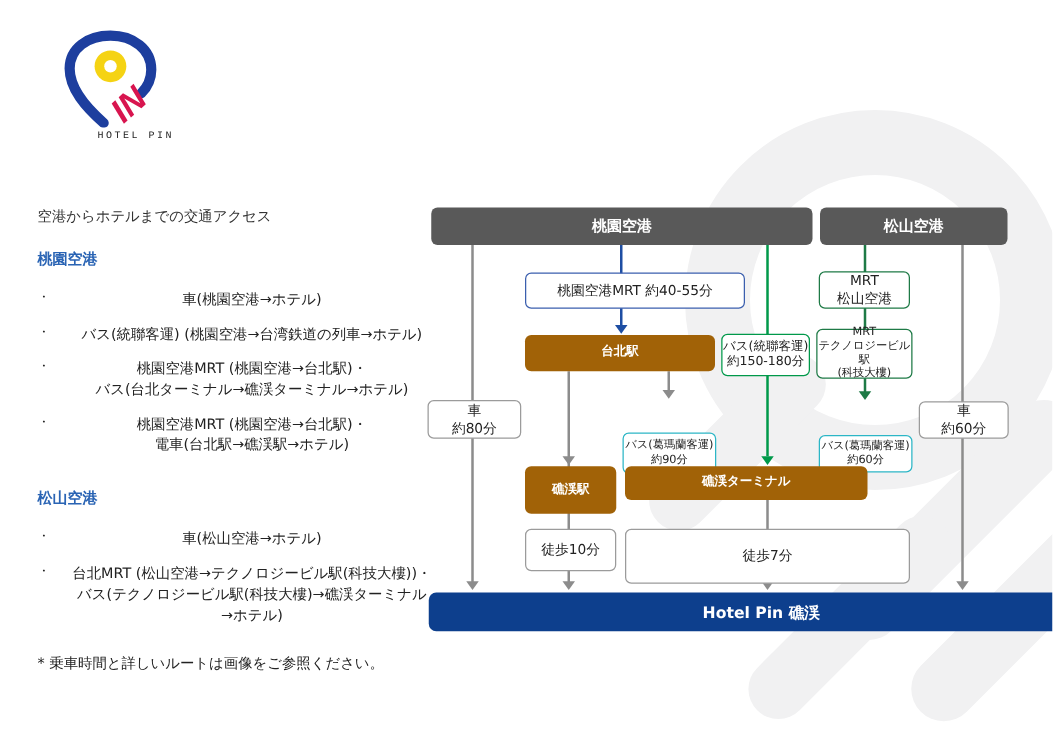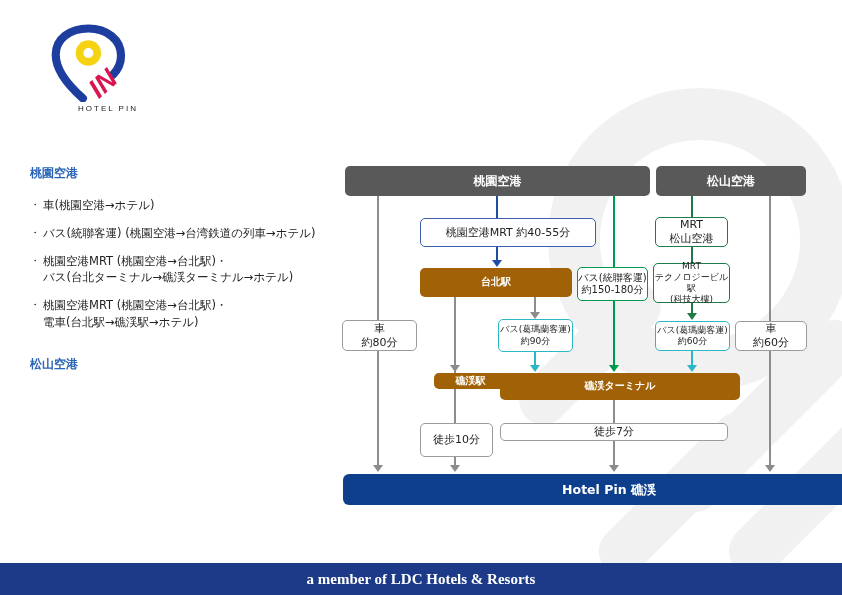--- a/index.html
+++ b/index.html
@@ -14,47 +14,47 @@
   .wm-b1{left:640px;top:390px;width:250px;height:52px;}
   .wm-b2{left:700px;top:455px;width:250px;height:52px;}
   .wm-b3{left:575px;top:470px;width:210px;height:48px;}
   .wm-tail{left:500px;top:330px;width:180px;height:48px;border-radius:26px;transform:rotate(-45deg);}
 
   
   .logo{position:absolute;left:40px;top:24px;width:130px;z-index:2;text-align:left;}
   .logo svg{display:block;margin-left:6px;}
   .logo-name{font-family:"Liberation Serif","DejaVu Serif",serif;font-size:18px;color:#111;
              letter-spacing:3px;margin-top:2px;margin-left:10px;}
-  .logo-sub{font-family:Liberation Sans, sans-serif;font-size:8px;color:#222;
+  .logo-sub{font-family:Liberation Mono, monospace;font-size:8px;color:#222;
             letter-spacing:2px;margin-left:38px;margin-top:2px;}
 
   
   .info{position:absolute;left:30px;top:165px;width:330px;z-index:2;font-size:11.5px;line-height:1.45;}
   .intro{margin:0 0 17px 0;color:#333;}
   .sec-head{color:#2a64b4;font-weight:bold;font-size:12px;margin:0 0 11px 0;}
-  ul.routes{list-style:none;margin:15px 0 0 0;padding:0;}
+  ul.routes{list-style:none;margin:15px 0 0 0;padding:0;text-align:center;}
   ul.routes li{position:relative;padding-left:13px;margin-bottom:11px;white-space:pre;}
   ul.routes li::before{content:"・";position:absolute;left:0;top:0;font-size:10px;line-height:16px;}
   .sec2{margin-top:26px;}
   .note{margin-top:22px;white-space:pre;}
 
   
   .vline{position:absolute;width:2px;z-index:1;}
   .arr{position:absolute;width:0;height:0;z-index:1;
        border-left:5px solid transparent;border-right:5px solid transparent;border-top:7px solid #8c8c8c;}
   .node{position:absolute;z-index:2;box-sizing:border-box;display:flex;align-items:center;justify-content:center;
         text-align:center;border-radius:5px;white-space:pre-line;line-height:1.25;}
   .hdr{background:#595959;color:#fff;font-size:12px;font-weight:600;}
   .sta{background:#a16207;color:#fff;font-size:10px;font-weight:600;}
   .navy{background:#0d3f8d;color:#fff;font-size:12.5px;font-weight:600;border-radius:6px;}
   .wbox{background:#fff;font-size:11px;color:#222;}
   .b-blue{border:1.5px solid #3b5fae;}
   .b-green{border:1.5px solid #00994a;}
   .b-dkgreen{border:1.5px solid #1e7a46;}
-  .b-teal{border:1.5px solid #2cb6c6;}
+  .b-teal{border:1.5px solid #2cb6c6;margin-top:27px;}
   .b-gray{border:1.5px solid #9b9b9b;}
   .fs10{font-size:10px;}
   .fs9{font-size:9px;}
 
   
   .footer{position:absolute;left:0;bottom:0;width:842px;height:32px;background:#1c3a87;z-index:3;
           display:flex;align-items:center;justify-content:center;color:#fff;
           font-family:"Liberation Serif","DejaVu Serif",serif;font-weight:bold;font-size:15px;}
 </style>
 </head>
@@ -74,33 +74,41 @@
     <svg width="92" height="78" viewBox="0 0 100 86">
       <path d="M40,82 C24,68 10,52 10,34 C10,16 26,5 46,5 C66,5 82,17 82,35 C82,43 79,50 73,56" fill="none" stroke="#1d3e9e" stroke-width="9" stroke-linecap="round"></path>
       <circle cx="46" cy="32" r="14" fill="#f5d313"></circle>
       <circle cx="46" cy="32" r="5.5" fill="#ffffff"></circle>
       <text x="44" y="76" transform="rotate(-42 60 62)" font-family="Liberation Sans, sans-serif" font-style="italic" font-weight="bold" font-size="30" fill="#d8154f">IN</text>
     </svg>
     <div class="logo-sub">HOTEL PIN</div>
   </div>
 
   <div class="info">
+    <p class="intro">空港からホテルまでの交通アクセス</p>
 
     <p class="sec-head">桃園空港</p>
     <ul class="routes">
       <li>車(桃園空港→ホテル)</li>
       <li>バス(統聯客運) (桃園空港→台湾鉄道の列車→ホテル)</li>
       <li>桃園空港MRT (桃園空港→台北駅)・
 バス(台北ターミナル→礁渓ターミナル→ホテル)</li>
       <li>桃園空港MRT (桃園空港→台北駅)・
 電車(台北駅→礁渓駅→ホテル)</li>
     </ul>
 
     <p class="sec-head sec2">松山空港</p>
+    <ul class="routes">
+      <li>車(松山空港→ホテル)</li>
+      <li>台北MRT (松山空港→テクノロジービル駅(科技大樓))・
+バス(テクノロジービル駅(科技大樓)→礁渓ターミナル
+→ホテル)</li>
+    </ul>
 
+    <p class="note">* 乗車時間と詳しいルートは画像をご参照ください。</p>
   </div>
 
   <div class="vline" style="left:377px;top:196px;height:272px;background:#8c8c8c"></div>
   <div class="arr" style="left:373px;top:465px"></div>
 
   <div class="vline" style="left:454px;top:297px;height:171px;background:#8c8c8c"></div>
   <div class="arr" style="left:450px;top:365px"></div>
   <div class="arr" style="left:450px;top:465px"></div>
 
   <div class="vline" style="left:496px;top:196px;height:68px;background:#1e4ea3"></div>
@@ -141,25 +149,22 @@
 
   <div class="node wbox b-gray" style="left:342px;top:320px;width:75px;height:31px">車
 約80分</div>
   <div class="node wbox b-teal fs9" style="left:498px;top:319px;width:75px;height:33px">バス(葛瑪蘭客運)
 約90分</div>
   <div class="node wbox b-teal fs9" style="left:655px;top:321px;width:75px;height:30px">バス(葛瑪蘭客運)
 約60分</div>
   <div class="node wbox b-gray" style="left:735px;top:321px;width:72px;height:30px">車
 約60分</div>
 
-  <div class="node sta" style="left:434px;top:373px;width:73px;height:16px">礁渓駅</div>
-  <div class="node sta" style="left:500px;top:373px;width:240px;height:27px">礁渓ターミナル</div>
+  <div class="node sta" style="left:420px;top:373px;width:73px;height:38px">礁渓駅</div>
+  <div class="node sta" style="left:500px;top:373px;width:194px;height:27px">礁渓ターミナル</div>
 
   <div class="node wbox b-gray" style="left:420px;top:423px;width:73px;height:34px">徒歩10分</div>
-  <div class="node wbox b-gray" style="left:500px;top:423px;width:228px;height:18px">徒歩7分</div>
+  <div class="node wbox b-gray" style="left:500px;top:423px;width:228px;height:44px">徒歩7分</div>
 
   <div class="node navy" style="left:343px;top:474px;width:532px;height:31px">Hotel Pin 礁渓</div>
 
-  <div class="footer">
-    <span>a member of LDC Hotels &amp; Resorts</span>
-  </div>
 
 </div>
 
 </body></html>

